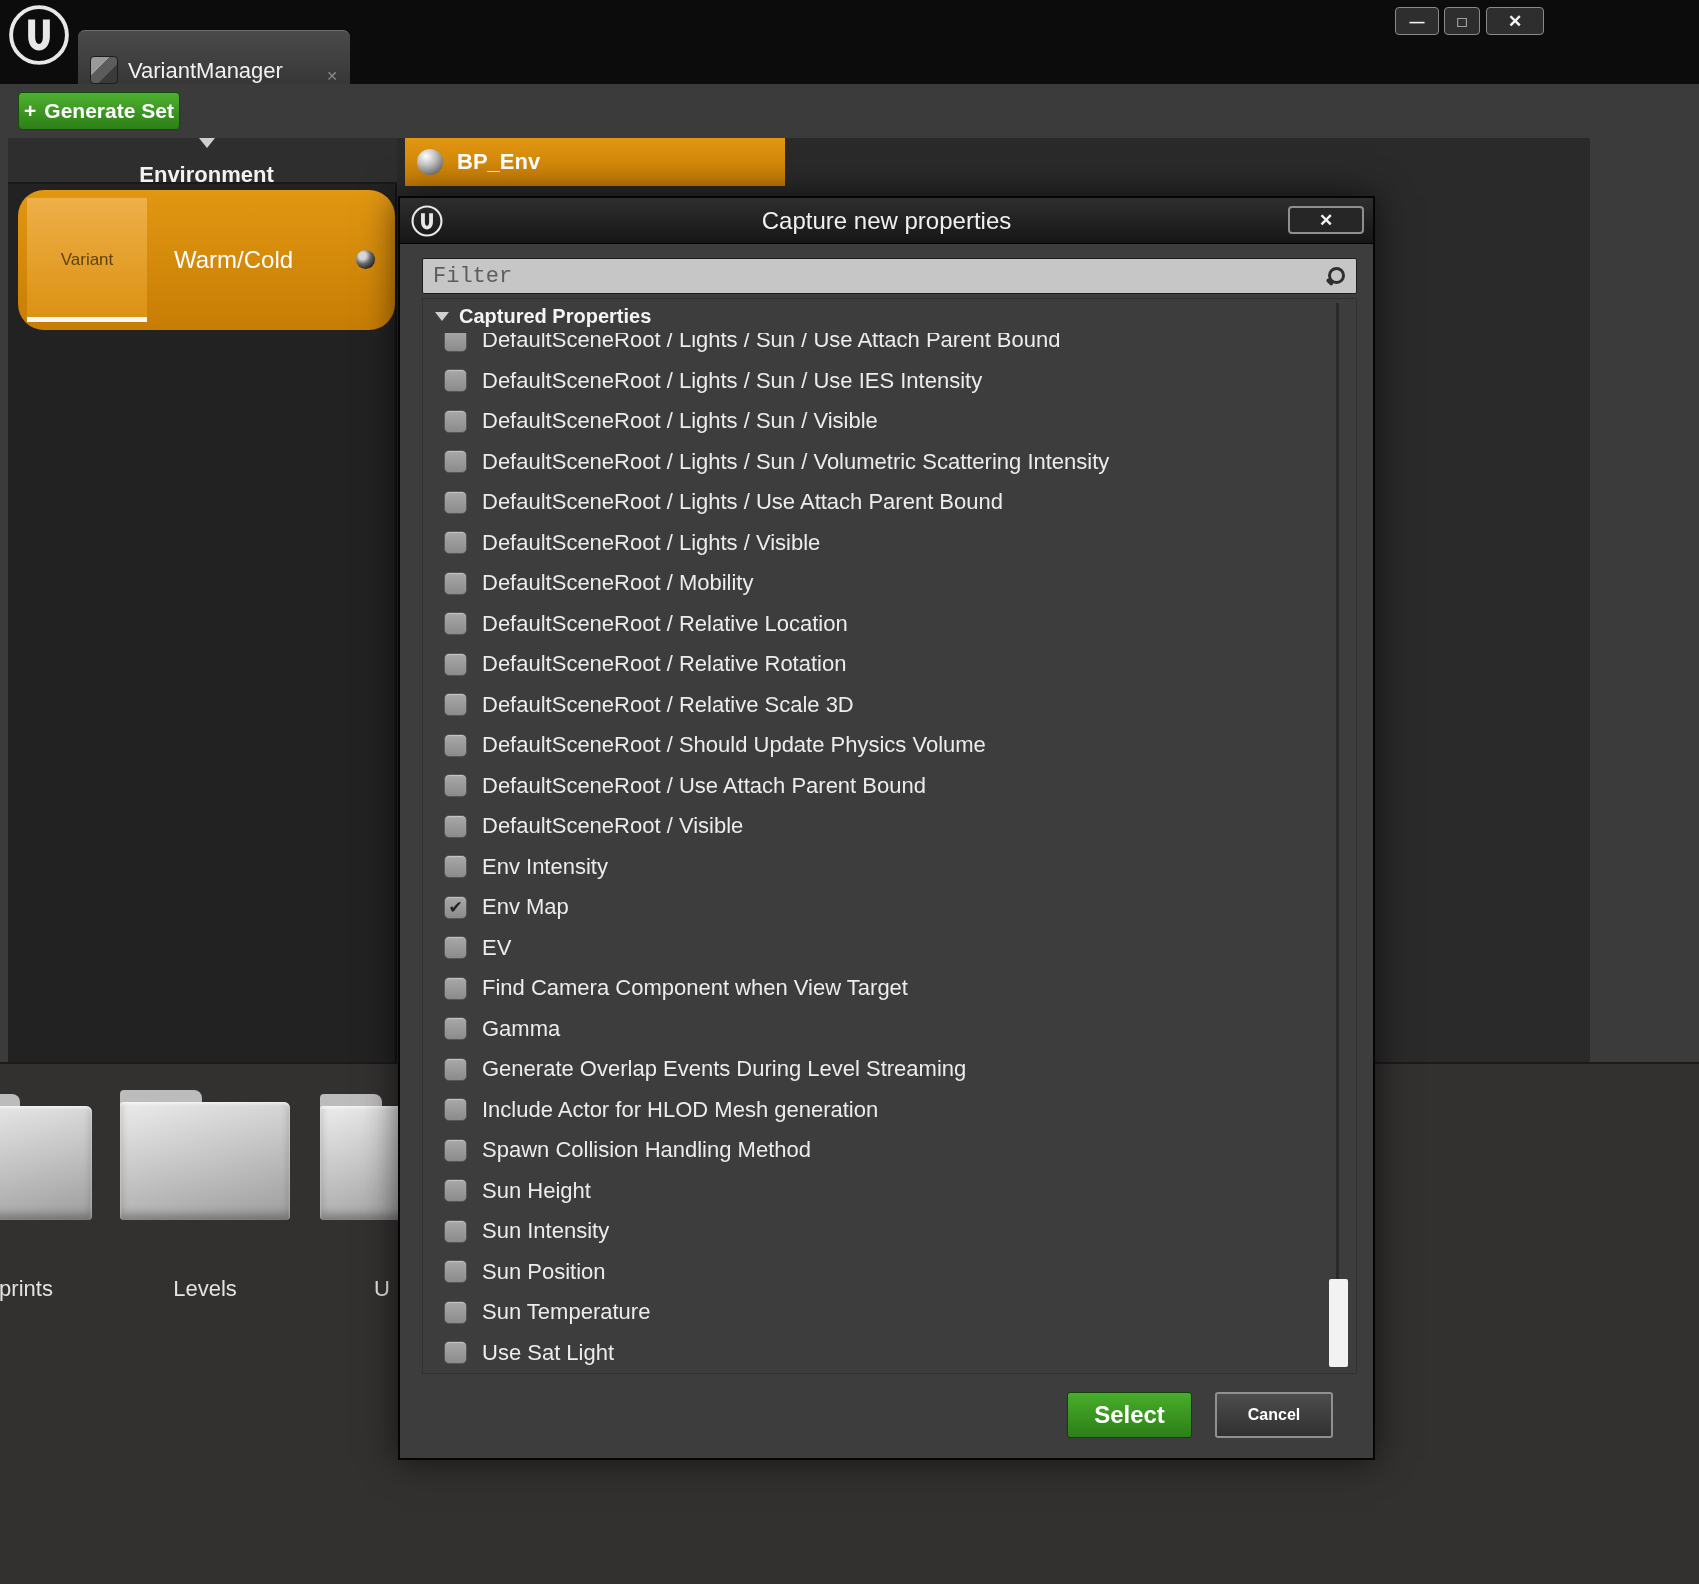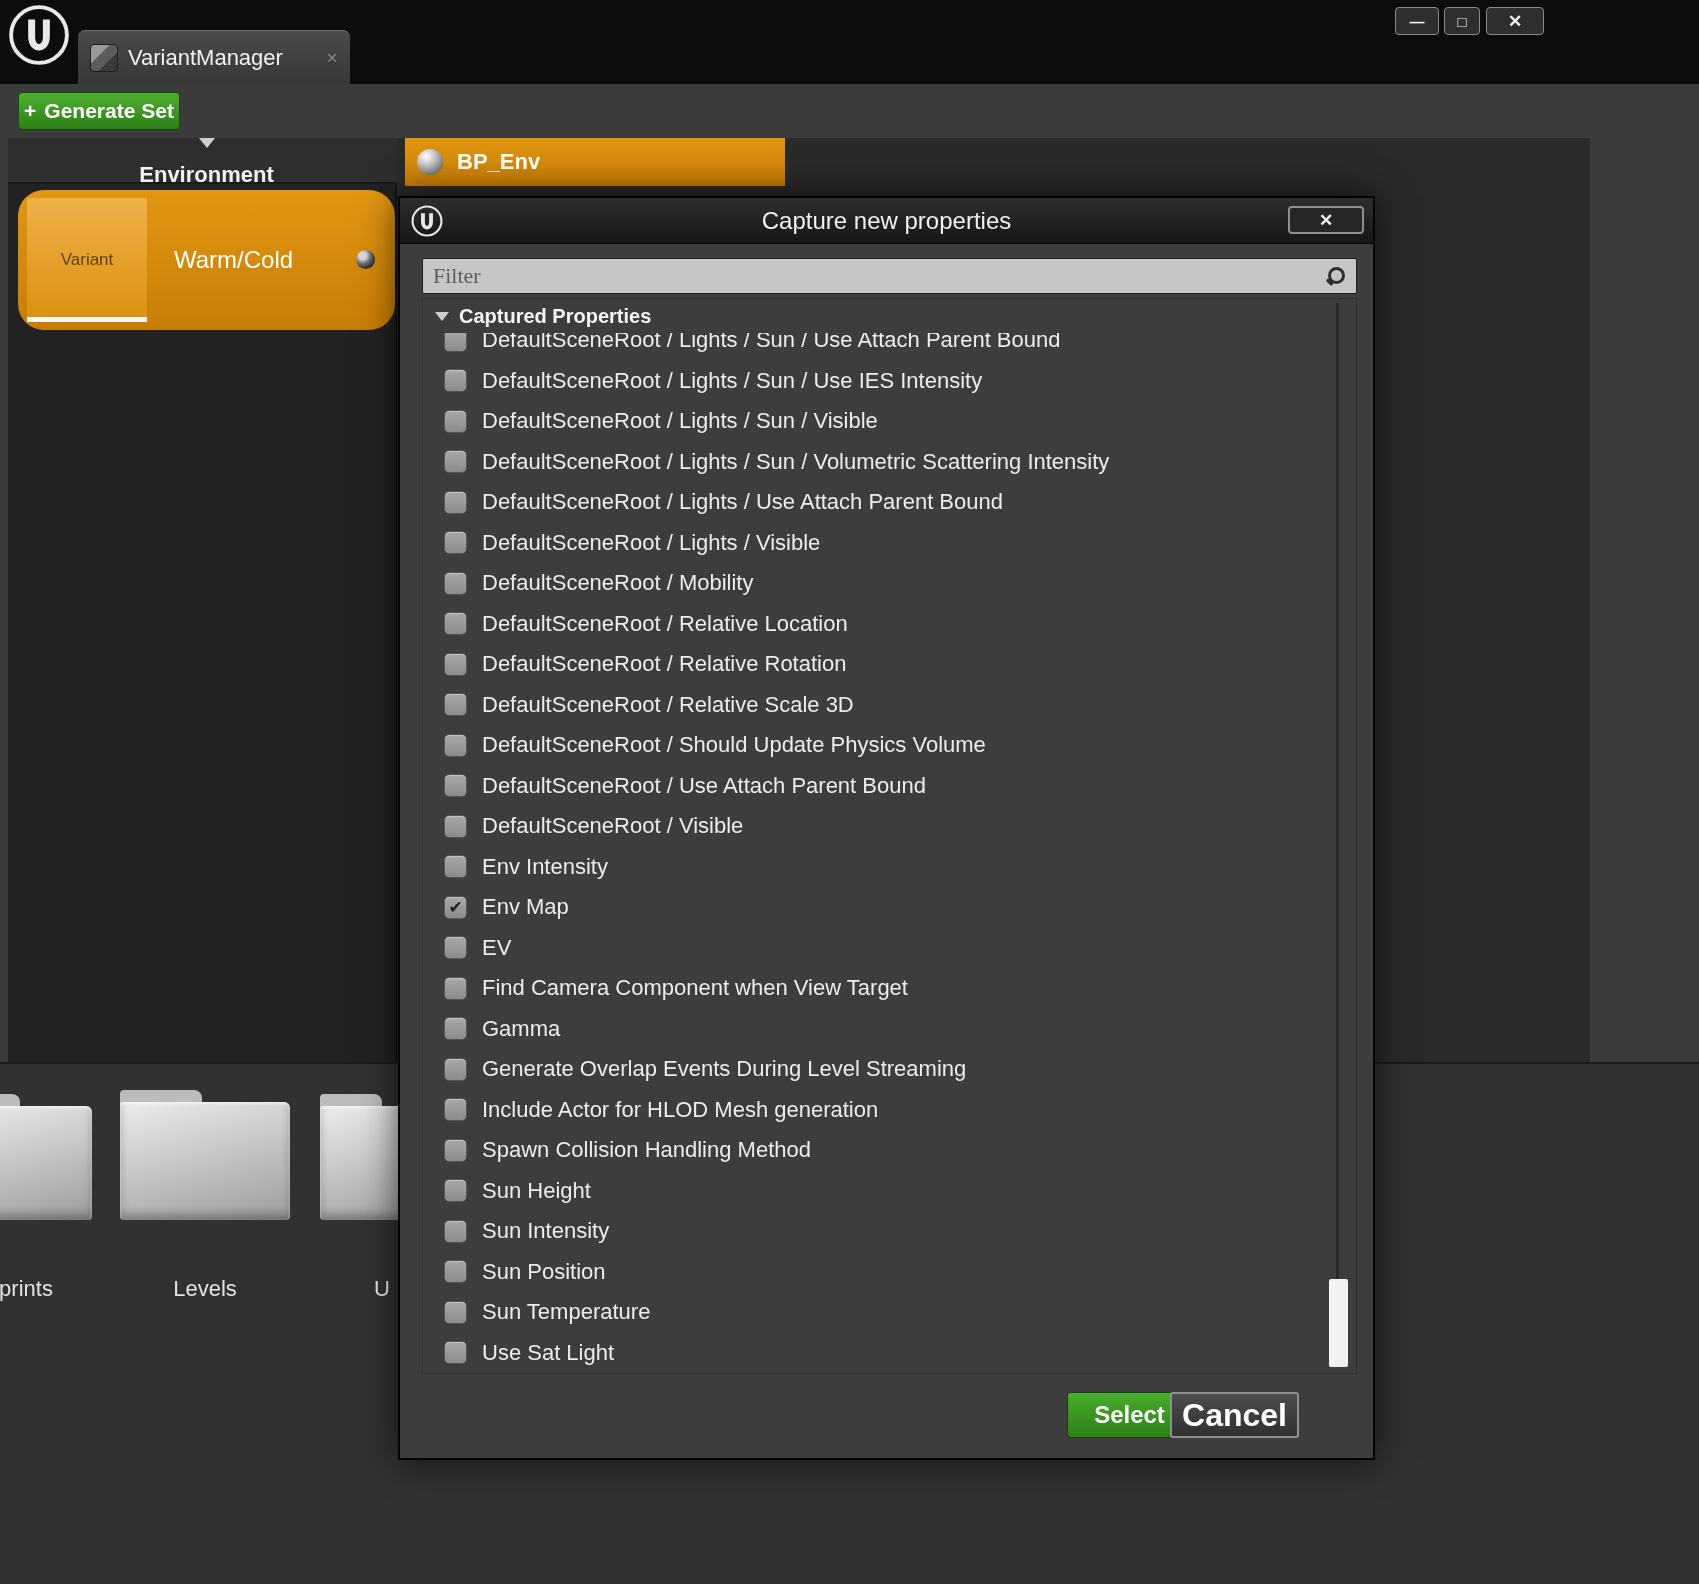--- a/index.html
+++ b/index.html
@@ -15,21 +15,21 @@
     position:absolute; top:7px; height:28px; background:#2e2e2e; border:1px solid #8a8a8a;
     border-radius:4px; color:#f2f2f2; font-size:15px; font-weight:bold;
     display:flex; align-items:center; justify-content:center; cursor:pointer;
   }
   .win-min { left:1395px; width:44px; }
   .win-max { left:1444px; width:36px; }
   .win-close { left:1486px; width:58px; font-size:17px; }
   .tab {
     position:absolute; left:78px; top:30px; width:272px; height:54px;
     background:linear-gradient(#4a4a4a,#373737); border-radius:7px 7px 0 0;
-    border-top:1px solid #6b6b6b; display:flex; align-items:center; padding:0 12px; gap:10px;
+    border-top:1px solid #6b6b6b; display:flex; align-items:flex-end; padding:0 12px; gap:10px;
   }
   .tab-icon {
     width:28px; height:28px; border-radius:4px; border:1px solid #1d1d1d;
     background:linear-gradient(135deg,#9a9a9a 0 35%,#5c5c5c 35% 65%,#3a3a3a 65% 100%);
     flex:0 0 auto;
   }
   .tab-title { font-size:22px; color:#f1f1f1; }
   .tab-close { margin-left:auto; color:#8a8a8a; font-size:14px; }
   
   .toolbar { position:absolute; left:0; top:84px; width:1699px; height:54px; background:#3b3b3b; }
@@ -44,21 +44,21 @@
     position:absolute; left:196px; top:100px; width:18px; height:18px; border-radius:50%;
     background:radial-gradient(circle at 35% 30%, #f05040, #b01c10 75%); border:1px solid #5f0d06;
   }
   .filter-box {
     position:absolute; left:230px; top:94px; width:166px; height:32px;
     background:#b9b9b9; border-radius:3px; border:1px solid #1f1f1f;
     display:flex; align-items:center; padding:0 6px 0 9px;
   }
   .filter-box input, .dlg-filter input {
     flex:1; min-width:0; background:transparent; border:none; outline:none;
-    font-family:Liberation Serif, serif; font-size:20px; color:#333;
+    font-family:Liberation Mono, monospace; font-size:20px; color:#333;
   }
   input::placeholder { color:#5d5d5d; opacity:1; }
   .mag { position:relative; width:20px; height:20px; flex:0 0 auto; }
   .mag::before {
     content:""; position:absolute; right:1px; top:1px; width:11px; height:11px;
     border:3px solid #2f2f2f; border-radius:50%;
   }
   .mag::after {
     content:""; position:absolute; left:0px; top:14px; width:8px; height:3.5px;
     background:#2f2f2f; transform:rotate(45deg); border-radius:2px;
@@ -167,23 +167,23 @@
   .checkbox.checked .check-glyph { display:block; }
   .prop-label { font-size:22px; color:#ececec; white-space:nowrap; }
   .scroll-track { position:absolute; right:17px; top:4px; bottom:8px; width:3px; background:#2a2a2a; }
   .scroll-thumb { position:absolute; right:8px; bottom:6px; width:19px; height:88px; background:#f2f2f2; border-radius:2px; cursor:grab; }
   .btn-select {
     position:absolute; left:667px; top:1194px; width:125px; height:46px;
     background:linear-gradient(#48ad2c,#2d7f17); border:1px solid #123f0a; border-radius:3px;
     color:#fff; font-size:24px; font-weight:bold; font-family:inherit; cursor:pointer;
   }
   .btn-cancel {
-    position:absolute; left:770px; top:1194px; width:129px; height:46px;
+    position:absolute; left:815px; top:1194px; width:118px; height:46px;
     background:linear-gradient(#4c4c4c,#313131); border:2px solid #909090; border-radius:3px;
-    color:#fff; font-size:32px; font-weight:bold; font-family:inherit; cursor:pointer;
+    color:#fff; font-size:16px; font-weight:bold; font-family:inherit; cursor:pointer;
   }
 </style>
 </head>
 <body>
 
 <div id="app">
 
   <div class="titlebar">
     <svg class="ue-logo-big" viewBox="0 0 40 40">
       <circle cx="20" cy="20" r="18" fill="none" stroke="#e8e8e8" stroke-width="2.5"></circle>

